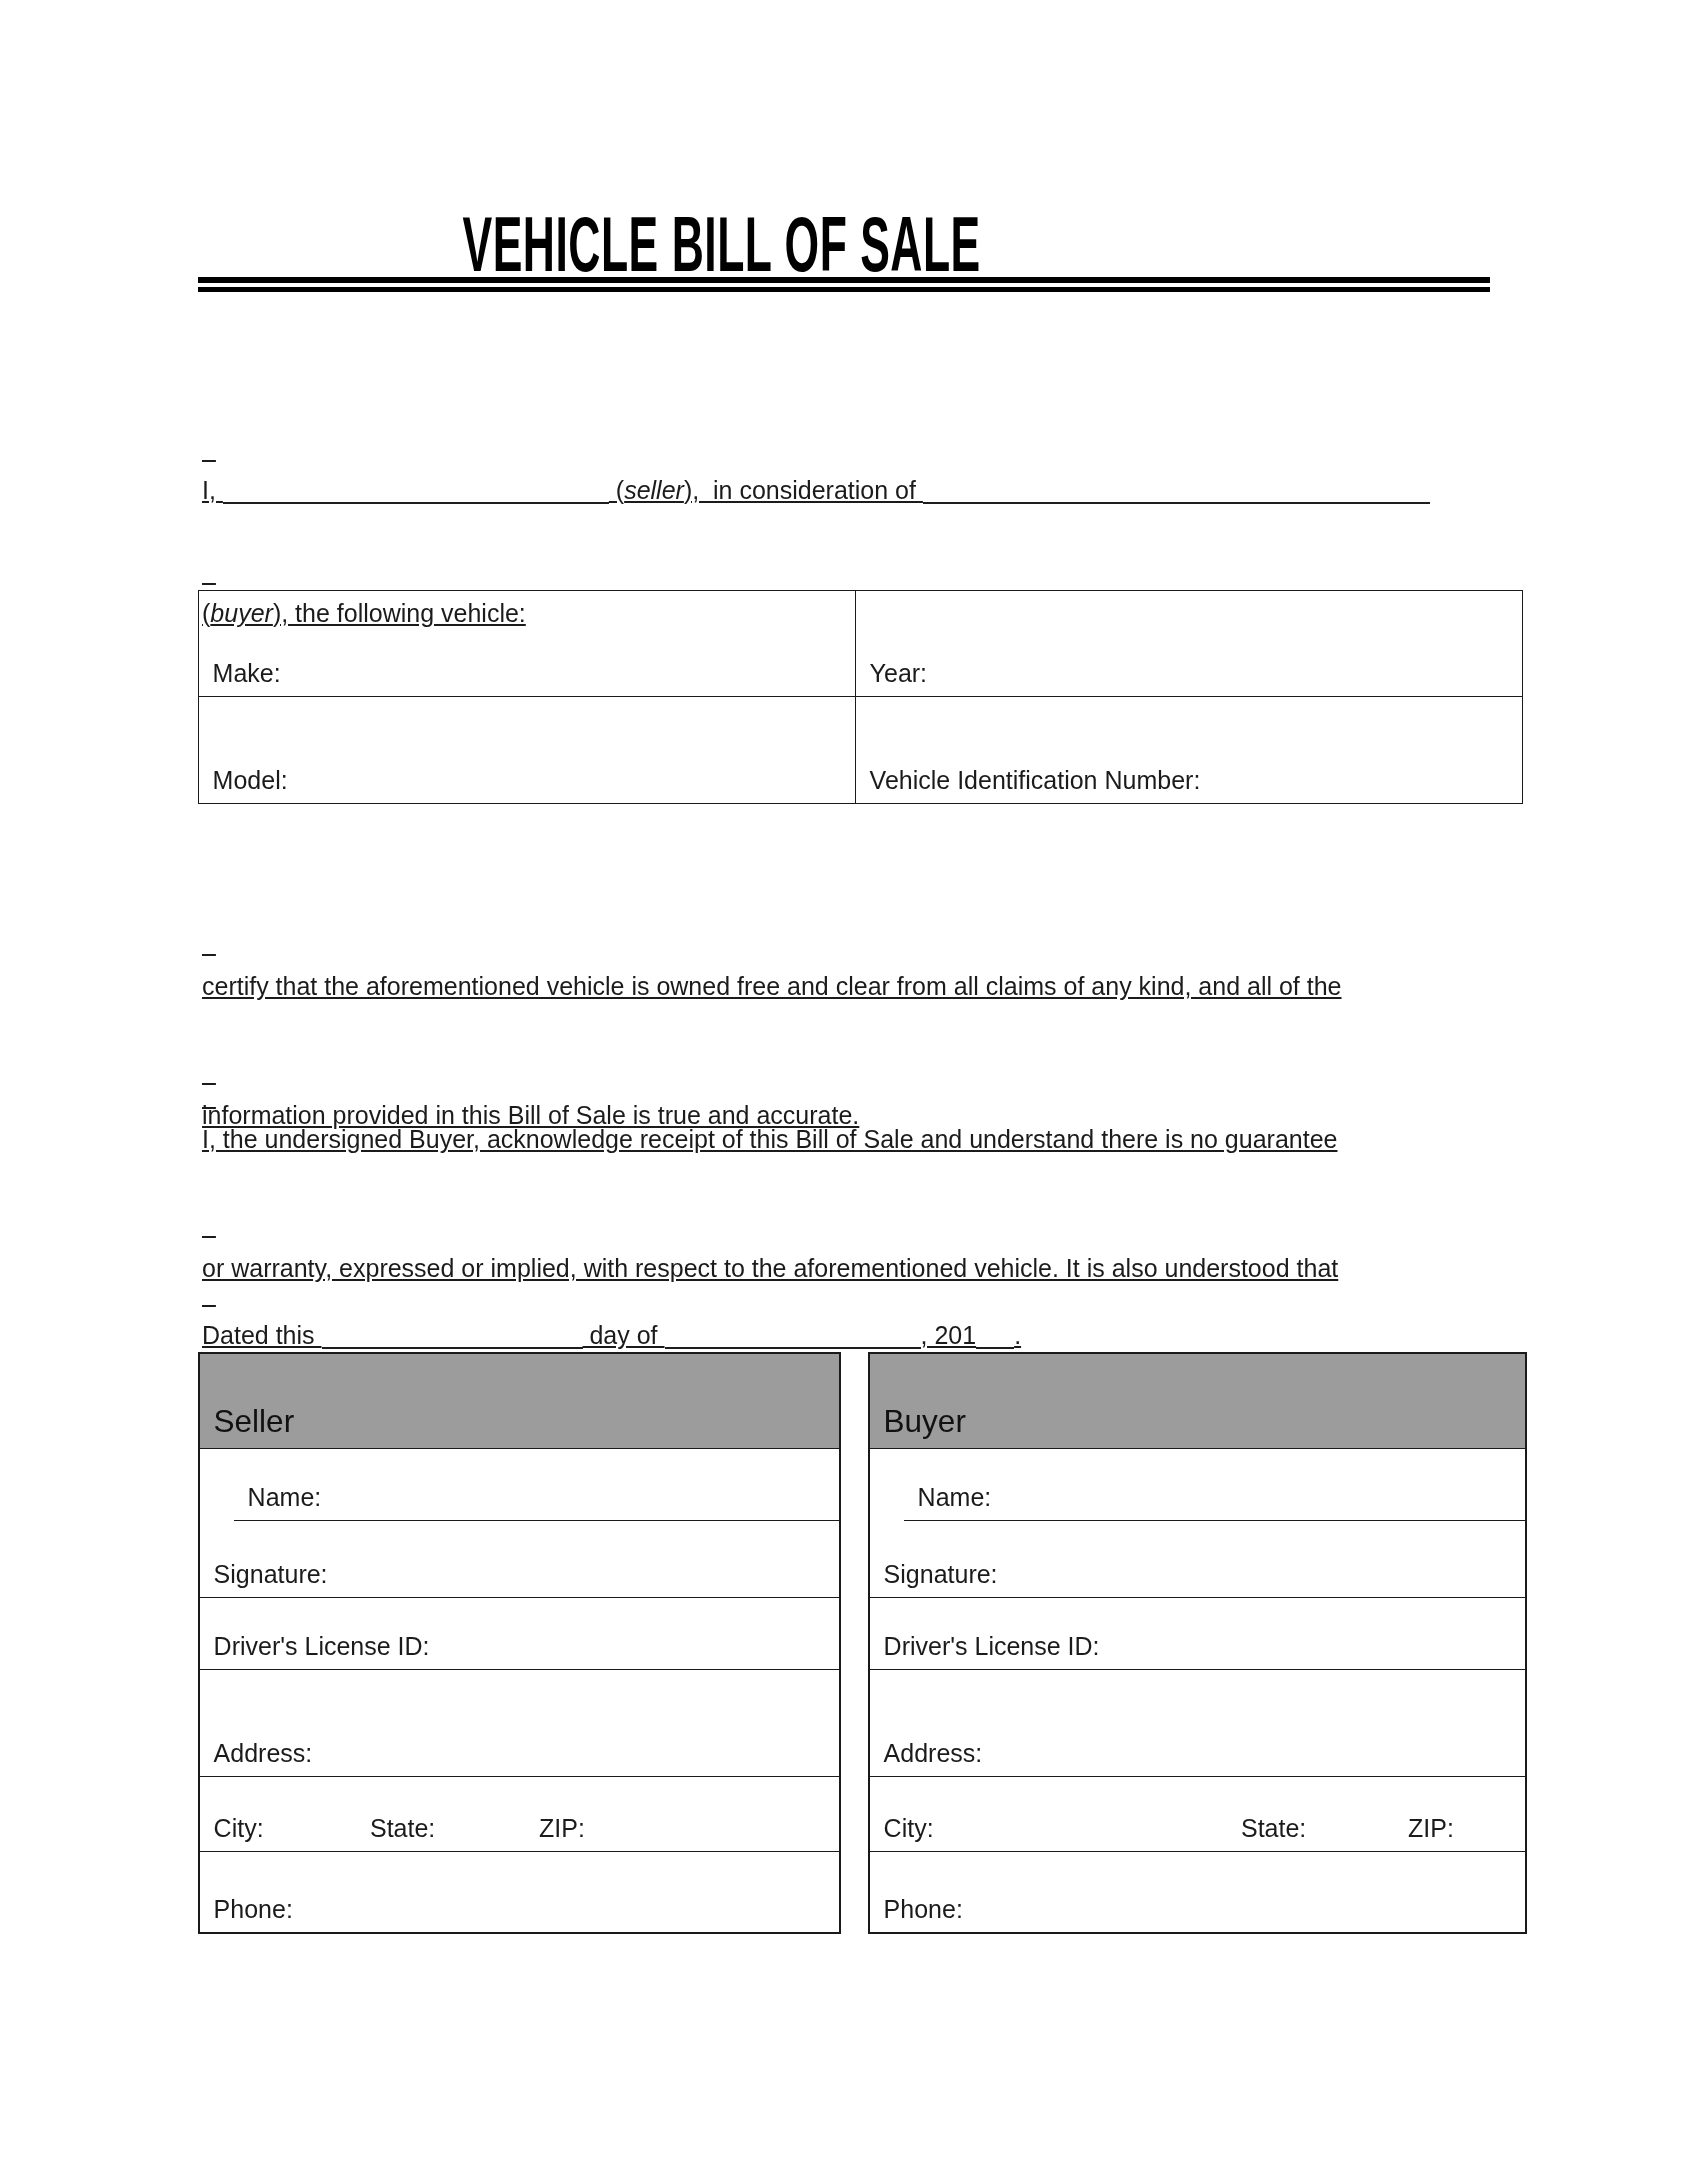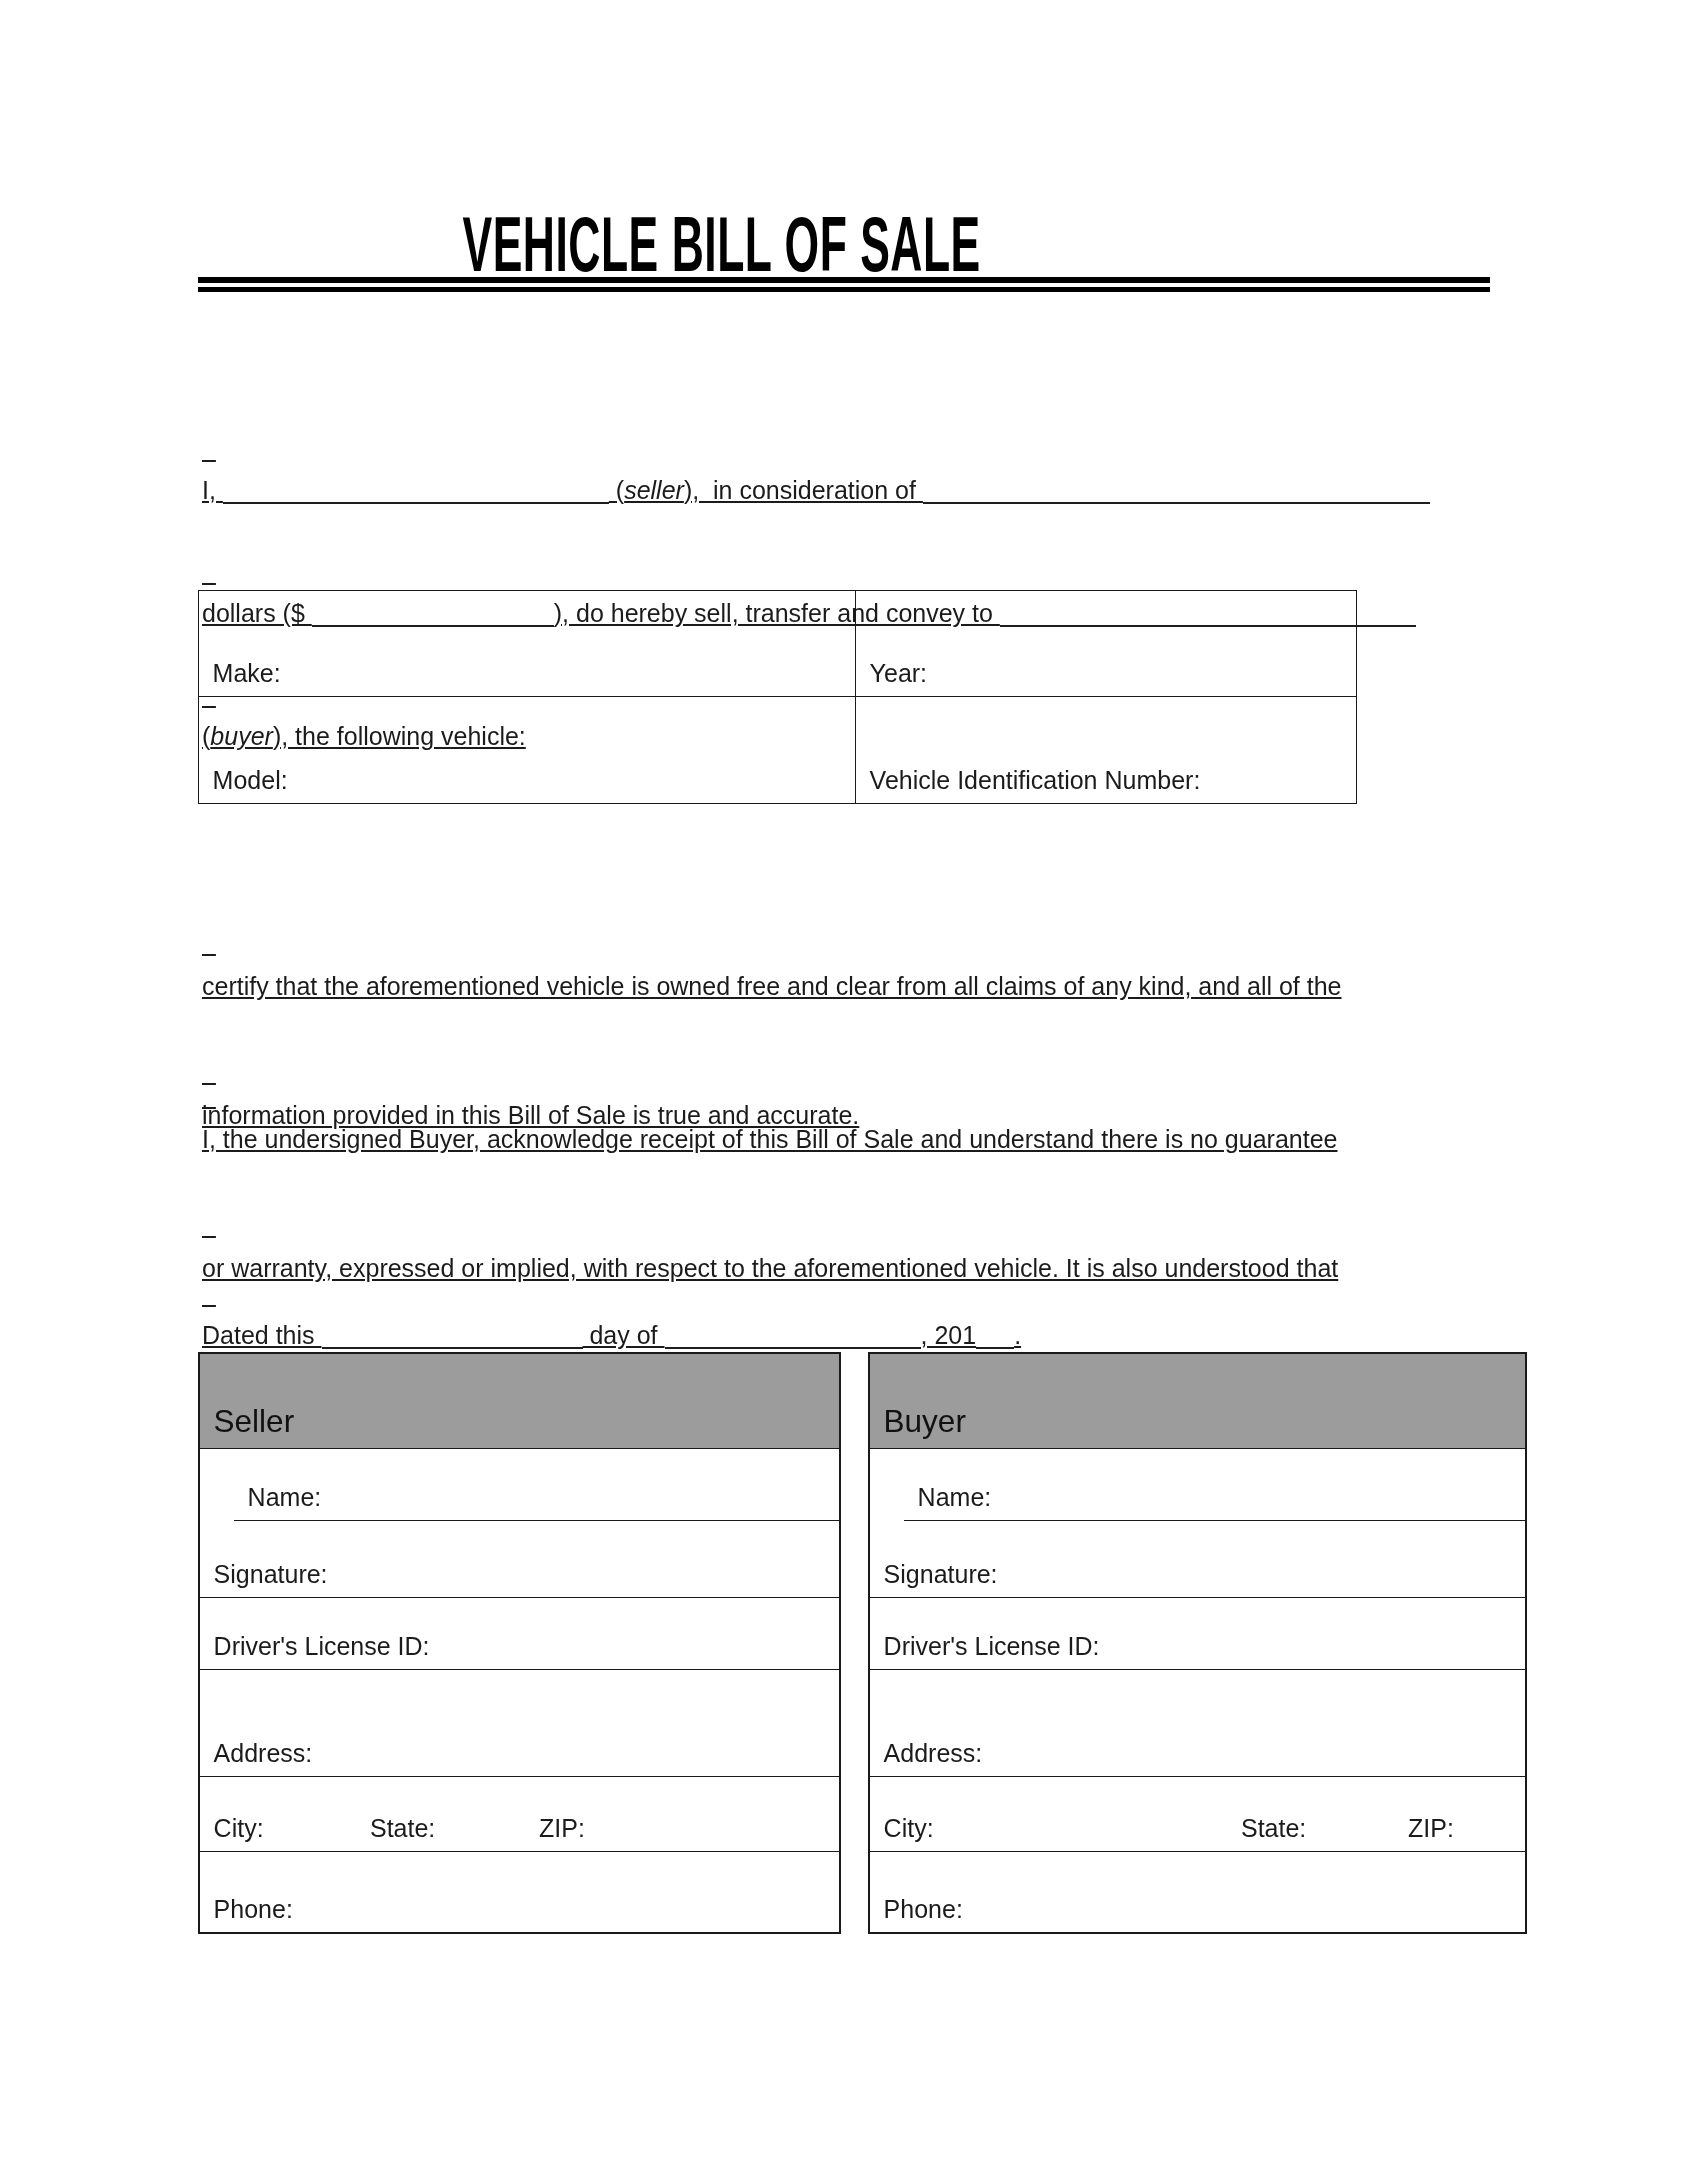--- a/index.html
+++ b/index.html
@@ -28,21 +28,21 @@
   .para2{top:1032px;line-height:43px;}
   .dated{top:1233px;}
   .line{white-space:pre;}
   .it{font-style:italic;}
   .blank{
     display:inline-block;height:25.6px;vertical-align:-5.1px;
     border-bottom:2.6px solid #1e1e1e;
   }
   
   .vtable{
-    position:absolute;left:198px;top:590px;width:1159px;height:214px;
+    position:absolute;left:198px;top:590px;width:1325px;height:214px;
     border:1.7px solid #1a1a1a;box-sizing:border-box;
     display:grid;grid-template-columns:657px 1fr;grid-template-rows:106px 1fr;
   }
   .vcell{
     display:flex;align-items:flex-end;
     padding:0 0 8.5px 13.6px;font-size:25px;box-sizing:border-box;
   }
   .vcell.bline{border-bottom:1.7px solid #1a1a1a;}
   .vcell.rline{border-right:1.7px solid #1a1a1a;}
   
@@ -80,21 +80,20 @@
 <body>
 
 <div class="title-wrap">
   <span class="title-text">VEHICLE BILL OF SALE</span>
 </div>
 
 <div class="rule"></div>
 
 <div class="textblock intro">
   <div class="line"><span>I, </span><span class="blank" style="width: 386px;"></span><span> (</span><span class="it">seller</span><span>),  in consideration of </span><span class="blank" style="width: 507px;"></span></div>
-  <div class="line"><span>dollars ($ </span><span class="blank" style="width: 242px;"></span><span>), do hereby sell, transfer and convey to </span><span class="blank" style="width: 416px;"></span></div>
   <div class="line"><span>(</span><span class="it">buyer</span><span>), the following vehicle:</span></div>
 </div>
 
 <div class="vtable">
   <div class="vcell bline rline">
     <span>Make:</span>
   </div>
   <div class="vcell bline">
     <span>Year:</span>
   </div>

